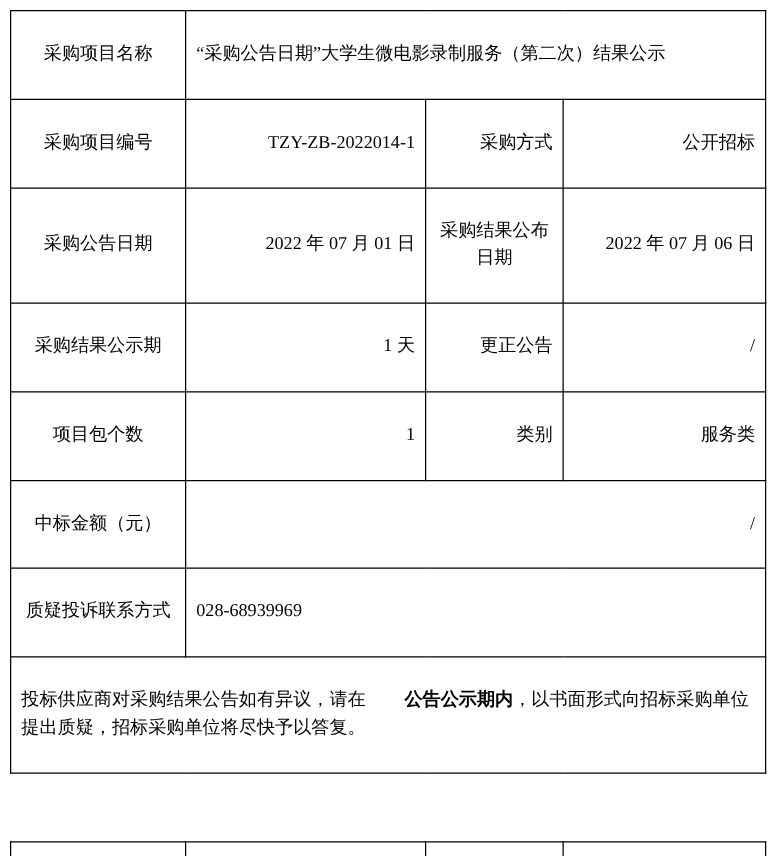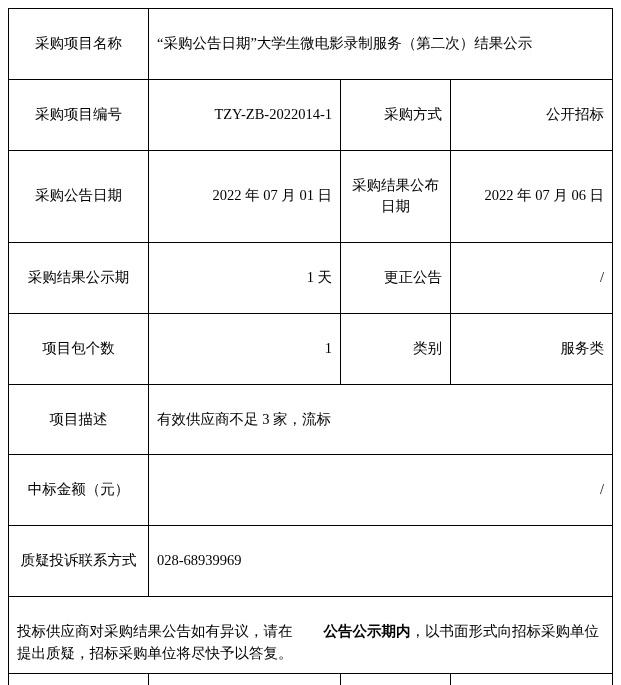--- a/index.html
+++ b/index.html
@@ -120,24 +120,20 @@
         <td class="ctr">更正公告</td>
         <td class="ctr">/</td>
       </tr>
       <tr class="tall">
         <td class="lbl">项目包个数</td>
         <td class="ctr">1</td>
         <td class="ctr">类别</td>
         <td class="ctr">服务类</td>
       </tr>
       <tr class="tall">
-        <td class="lbl">项目描述</td>
-        <td class="lft" colspan="3">有效供应商不足 3 家，流标</td>
-      </tr>
-      <tr class="tall">
         <td class="lbl">中标金额（元）</td>
         <td class="ctr" colspan="3">/</td>
       </tr>
       <tr class="tall">
         <td class="label-two-line">质疑投诉联系方式</td>
         <td class="lft" colspan="3">028-68939969</td>
       </tr>
       <tr class="note-row">
         <td colspan="4"><span>投标供应商对采购结果公告如有异议，请在</span><b>公告公示期内</b><span>，以书面形式向招标采购单位提出质疑，招标采购单位将尽快予以答复。</span></td>
       </tr>

